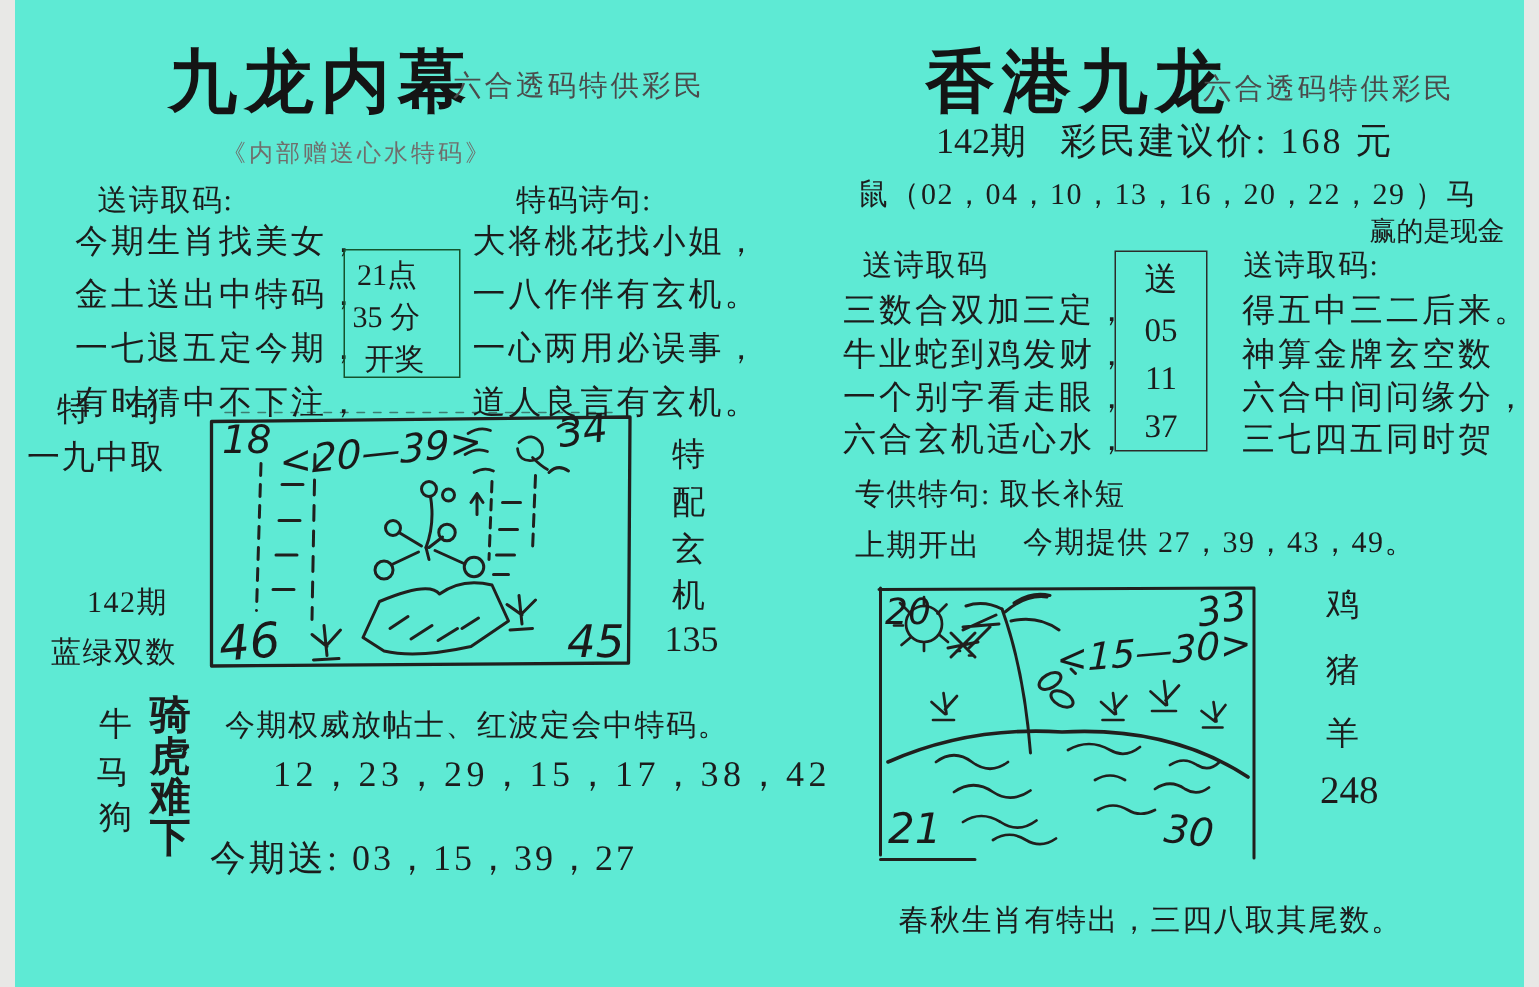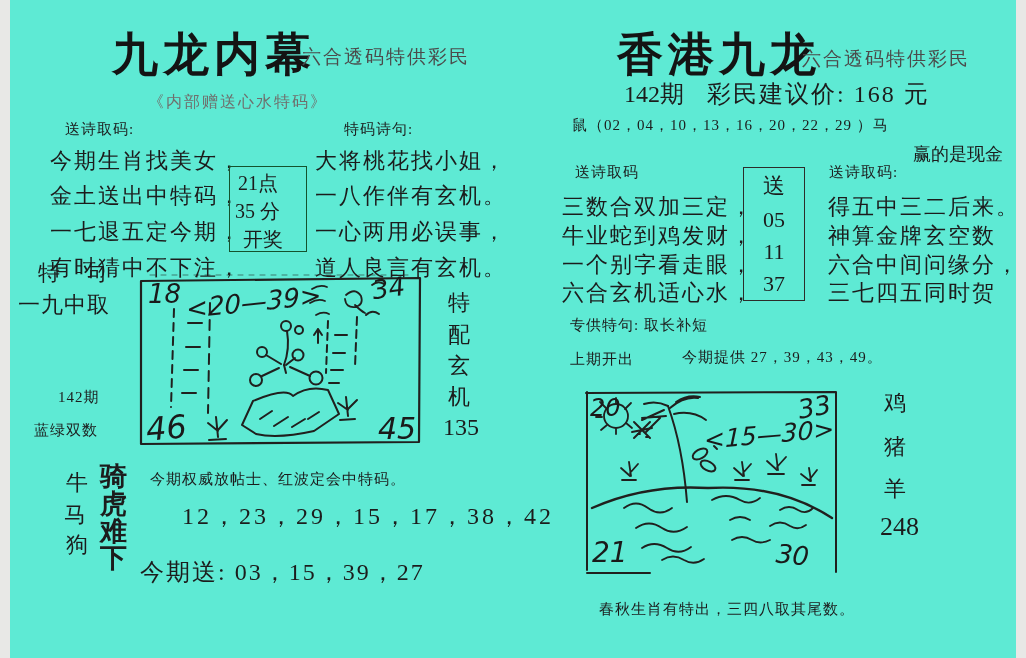--- a/index.html
+++ b/index.html
@@ -6,21 +6,21 @@
   #sheet{
     position:relative;width:1006px;height:658px;margin:0 auto;
     background:#5eead4;overflow:hidden;
     font-family:"Liberation Serif","DejaVu Serif",serif;
     color:#1c1c1c;
   }
   .abs{position:absolute;white-space:nowrap;}
   .title{font-size:46px;font-weight:bold;letter-spacing:5px;color:#141414;}
   .subtitle{font-size:19px;color:#4b4b4b;letter-spacing:2px;}
   .banner{font-size:16px;color:#6f6e6c;letter-spacing:2px;}
-  .h23{font-size:15px;letter-spacing:1px;}
+  .h23{font-size:20px;letter-spacing:1px;}
   .h22{font-size:22px;letter-spacing:1px;}
   .poemline{font-size:22px;letter-spacing:2px;line-height:1;}
   .hand{font-family:"DejaVu Sans",sans-serif;font-style:italic;color:#1a1a1a;}
   .vchar{font-size:22px;}
   .box-thin{border:1px solid #14532d;}
   svg{display:block;}
   .sk{stroke:#20201e;fill:none;stroke-linecap:round;stroke-linejoin:round;}
 </style>
 </head>
 <body>

